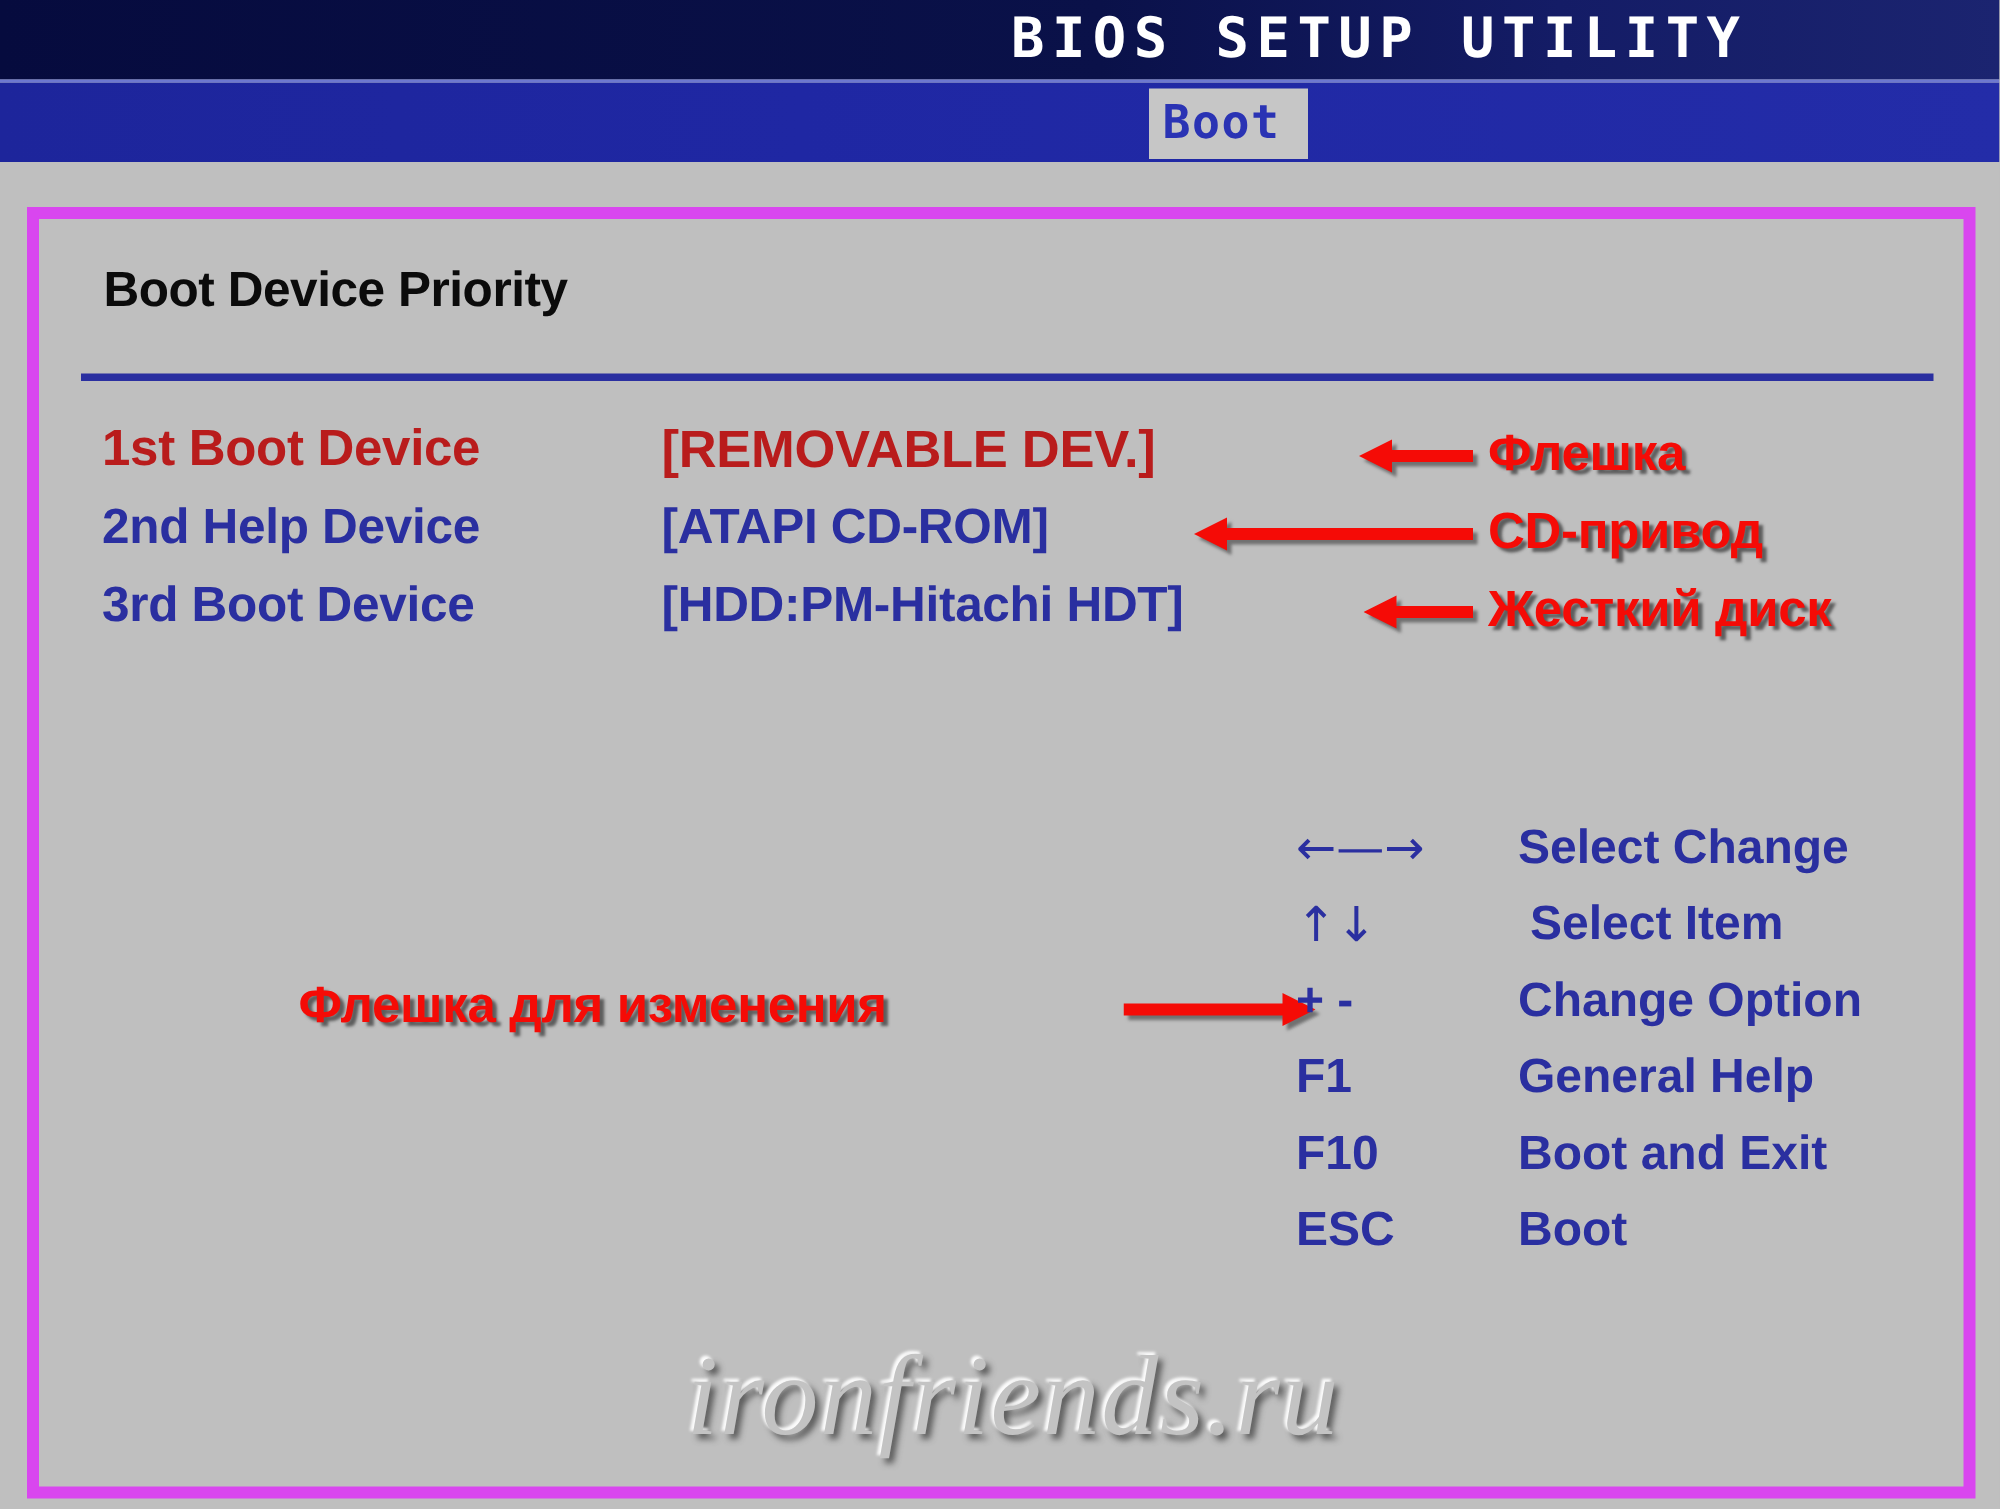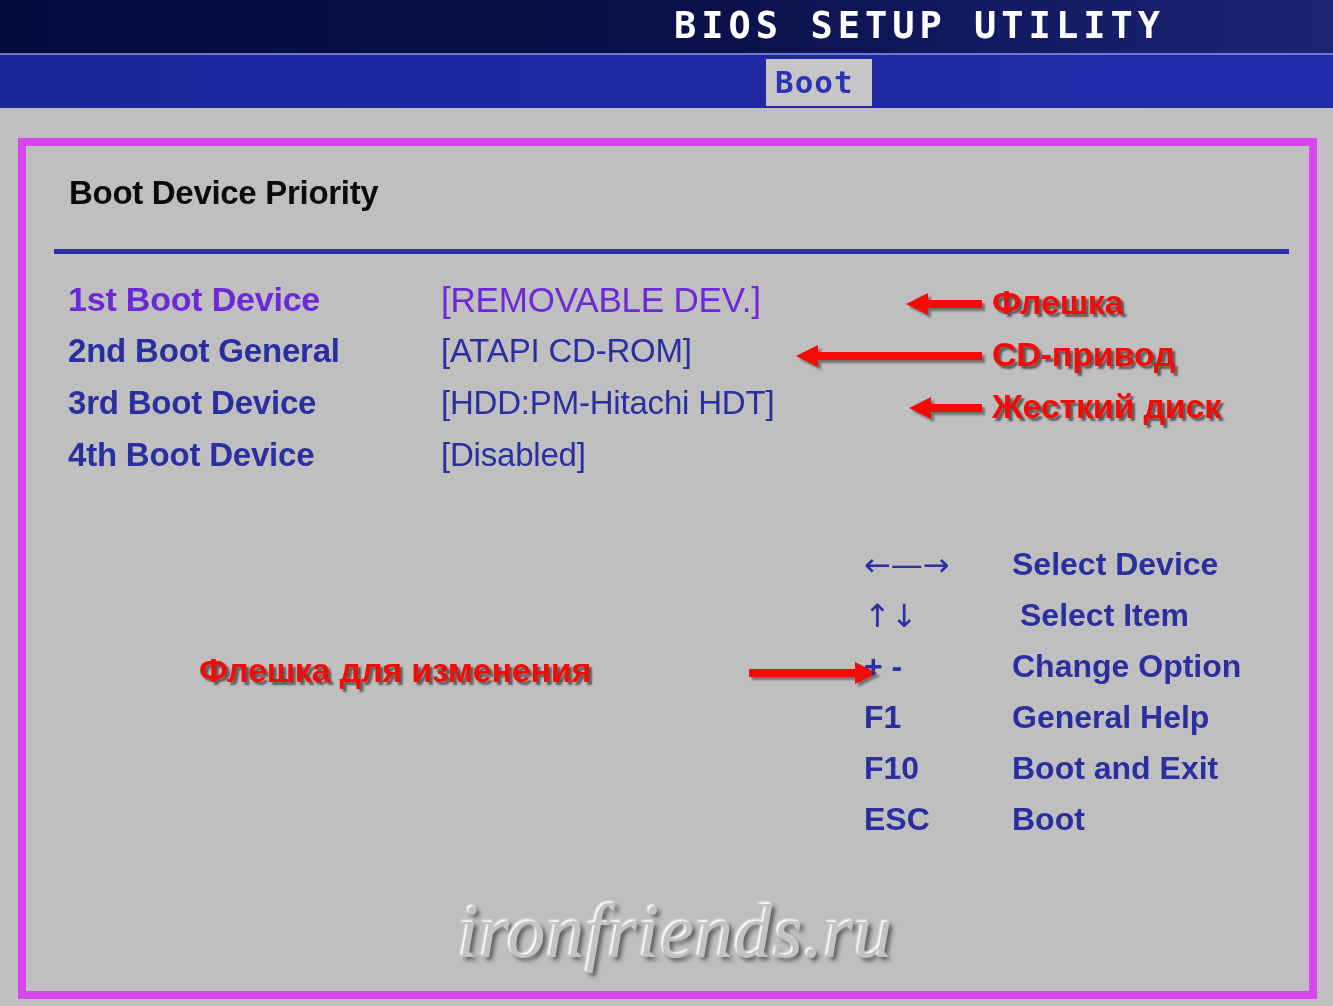--- a/index.html
+++ b/index.html
@@ -125,28 +125,28 @@
     font-weight: bold;
     color: #2a2fa0;
     white-space: nowrap;
     letter-spacing: -0.2px;
   }
   .dev-value {
     position: absolute;
     left: 373px;
     top: 0;
     font-size: 33px;
-    font-weight: normal;
+    font-weight: bold;
     color: #2a2fa0;
     white-space: nowrap;
     letter-spacing: -0.2px;
   }
   .devrow.selected .dev-label,
   .devrow.selected .dev-value {
-    color: #6d28d9;
+    color: #b91c1c;
   }
   .devrow.selected .dev-value {
     font-size: 35px;
   }
   .devrow.selected .dev-label { font-size: 34px; }
 
   
   .ann-text {
     position: absolute;
     color: #f50b06;
@@ -239,33 +239,29 @@
     <div class="divider"></div>
 
     <div class="devlist">
 
       <div class="devrow selected">
         <span class="dev-label">1st Boot Device</span>
         <span class="dev-value">[REMOVABLE DEV.]</span>
       </div>
 
       <div class="devrow">
-        <span class="dev-label">2nd Boot General</span>
+        <span class="dev-label">2nd Help Device</span>
         <span class="dev-value">[ATAPI CD-ROM]</span>
       </div>
 
       <div class="devrow">
         <span class="dev-label">3rd Boot Device</span>
         <span class="dev-value">[HDD:PM-Hitachi HDT]</span>
       </div>
 
-      <div class="devrow">
-        <span class="dev-label">4th Boot Device</span>
-        <span class="dev-value">[Disabled]</span>
-      </div>
 
     </div>
 
     <svg class="arrow-left" style="left:880px; top:145px; width:76px; height:26px;" viewBox="0 0 76 26">
       <polygon points="0,13 22,2 22,9 76,9 76,17 22,17 22,24" fill="#f50b06"></polygon>
     </svg>
     <span class="ann-text" style="left:966px; top:137px;">Флешка</span>
 
     <svg class="arrow-left" style="left:770px; top:197px; width:186px; height:26px;" viewBox="0 0 186 26">
       <polygon points="0,13 22,2 22,9 186,9 186,17 22,17 22,24" fill="#f50b06"></polygon>
@@ -279,21 +275,21 @@
 
     <span class="ann-text" style="left:173px; top:505px;">Флешка для изменения</span>
     <svg class="arrow-right" style="left:723px; top:514px; width:128px; height:26px;" viewBox="0 0 128 26">
       <polygon points="128,13 106,2 106,9 0,9 0,17 106,17 106,24" fill="#f50b06"></polygon>
     </svg>
 
     <div class="legend">
 
       <div class="legend-row">
         <span class="legend-key glyph">←—→</span>
-        <span class="legend-desc">Select Device</span>
+        <span class="legend-desc">Select Change</span>
       </div>
 
       <div class="legend-row">
         <span class="legend-key glyph">↑↓</span>
         <span class="legend-desc indent">Select Item</span>
       </div>
 
       <div class="legend-row">
         <span class="legend-key">+ -</span>
         <span class="legend-desc">Change Option</span>

